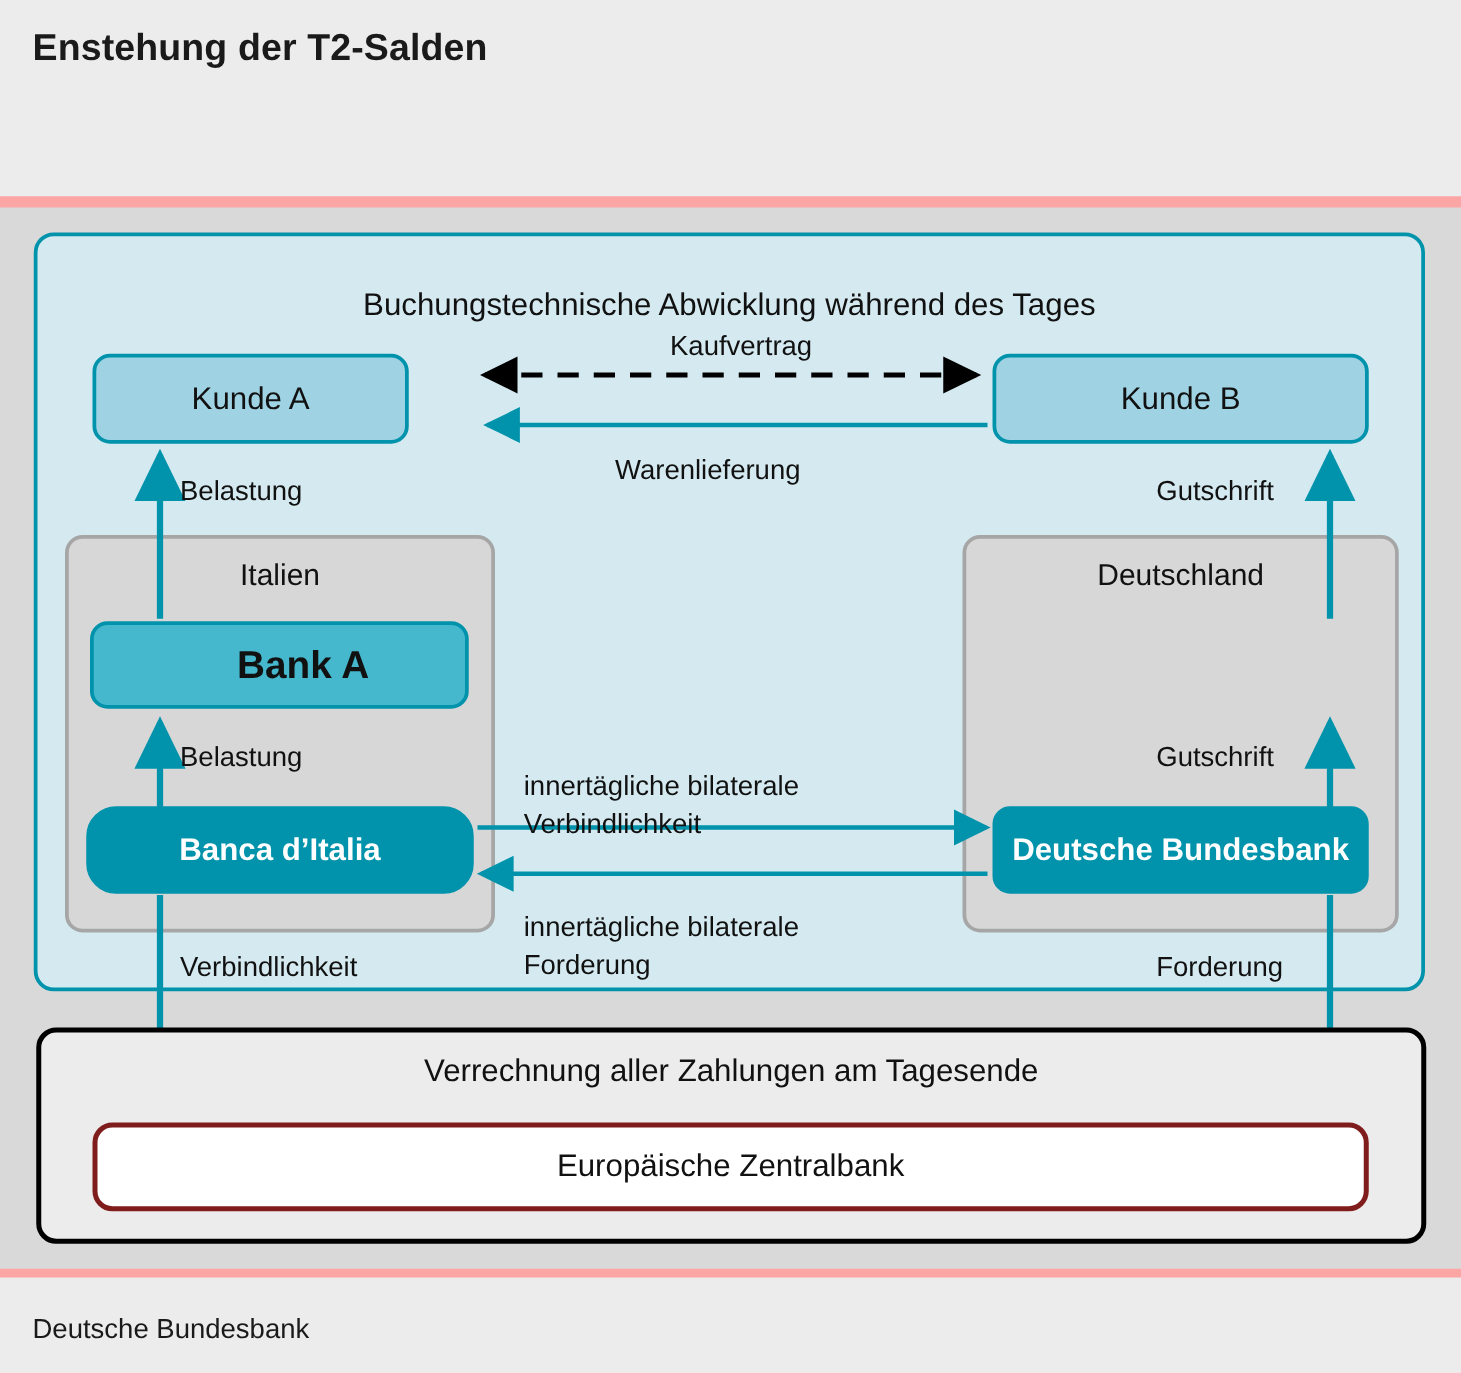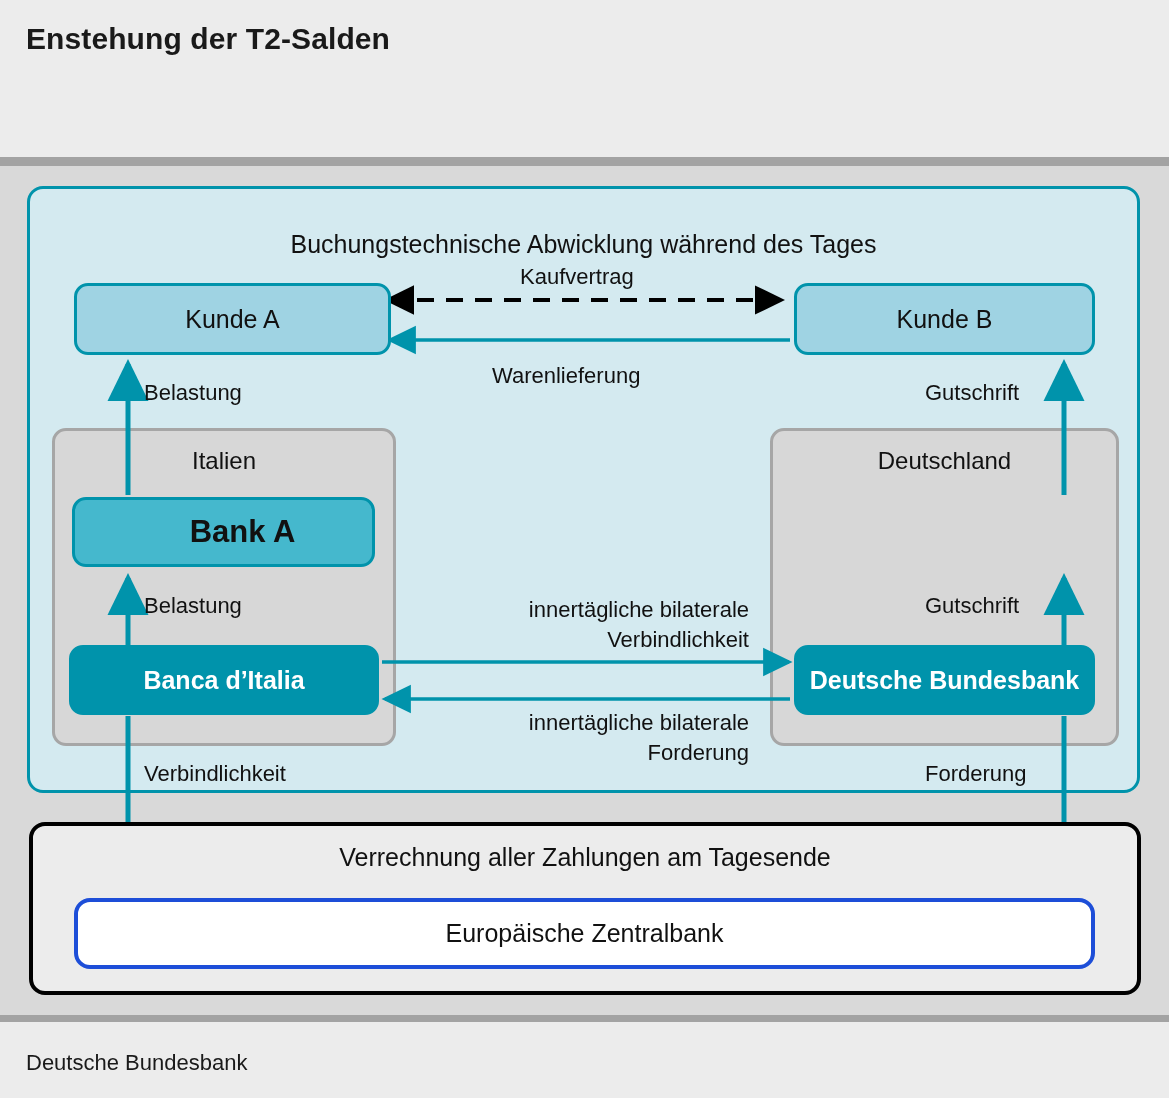--- a/index.html
+++ b/index.html
@@ -8,21 +8,21 @@
     background: #ffffff;
   }
   body {
     font-family: "Liberation Sans", sans-serif;
   }
   #page {
     position: relative;
     width: 1169px;
     height: 1098px;
     overflow: hidden;
-    background: #a3a3a3;
+    background: #fca5a5;
   }
 
   
   .band-header {
     position: absolute;
     left: 0; top: 0;
     width: 1169px; height: 157px;
     background: #ececec;
   }
   .page-title {
@@ -121,25 +121,25 @@
     color: #111111;
     padding-left: 38px;
   }
   .node-cb {
     background: #0093ab;
     border: 3px solid #0093ab;
     font-size: 25px;
     font-weight: bold;
     color: #ffffff;
   }
-  .node-kunde-a  { left: 74px;  top: 283px; width: 317px; height: 72px; }
+  .node-kunde-a  { left: 74px;  top: 283px; width: 253px; height: 72px; }
   .node-kunde-b  { left: 794px; top: 283px; width: 301px; height: 72px; }
   .node-bank-a   { left: 72px;  top: 497px; width: 303px; height: 70px; }
   .node-bank-b   { left: 794px; top: 497px; width: 301px; height: 70px; }
-  .node-banca    { left: 69px;  top: 645px; width: 310px; height: 70px; }
+  .node-banca    { left: 69px;  top: 645px; width: 310px; height: 70px; border-radius: 24px; }
   .node-bbk      { left: 794px; top: 645px; width: 301px; height: 70px; }
 
   
   .panel-settlement {
     position: absolute;
     left: 29px; top: 822px;
     width: 1112px; height: 173px;
     box-sizing: border-box;
     background: #ececec;
     border: 4px solid #000000;
@@ -152,21 +152,21 @@
     text-align: center;
     font-size: 25px;
     color: #111111;
   }
   .node-ecb {
     position: absolute;
     left: 74px; top: 898px;
     width: 1021px; height: 71px;
     box-sizing: border-box;
     background: #ffffff;
-    border: 4px solid #1d4ed8;
+    border: 4px solid #7f1d1d;
     border-radius: 16px;
     display: flex;
     align-items: center;
     justify-content: center;
     font-size: 25px;
     color: #111111;
   }
 
   
   .arrow-layer {
@@ -177,23 +177,23 @@
   }
 
   
   .edge-label {
     position: absolute;
     font-size: 22px;
     color: #111111;
     white-space: nowrap;
     line-height: 30px;
   }
-  .edge-label.center { text-align: right; }
-
-  .lbl-kaufvertrag    { left: 520px; top: 262px; }
+  .edge-label.center { text-align: left; margin-top: 19px; }
+
+  .lbl-kaufvertrag    { left: 536px; top: 262px; }
   .lbl-warenlieferung { left: 492px; top: 349px; margin-top: 12px; }
   .lbl-belastung-1    { left: 144px; top: 378px; }
   .lbl-belastung-2    { left: 144px; top: 591px; }
   .lbl-gutschrift-1   { left: 925px; top: 378px; }
   .lbl-gutschrift-2   { left: 925px; top: 591px; }
   .lbl-bilat-verb     { left: 419px; top: 595px; width: 330px; }
   .lbl-bilat-ford     { left: 419px; top: 708px; width: 330px; }
   .lbl-verbindlichkeit{ left: 144px; top: 759px; }
   .lbl-forderung-r    { left: 925px; top: 759px; }
 </style>

